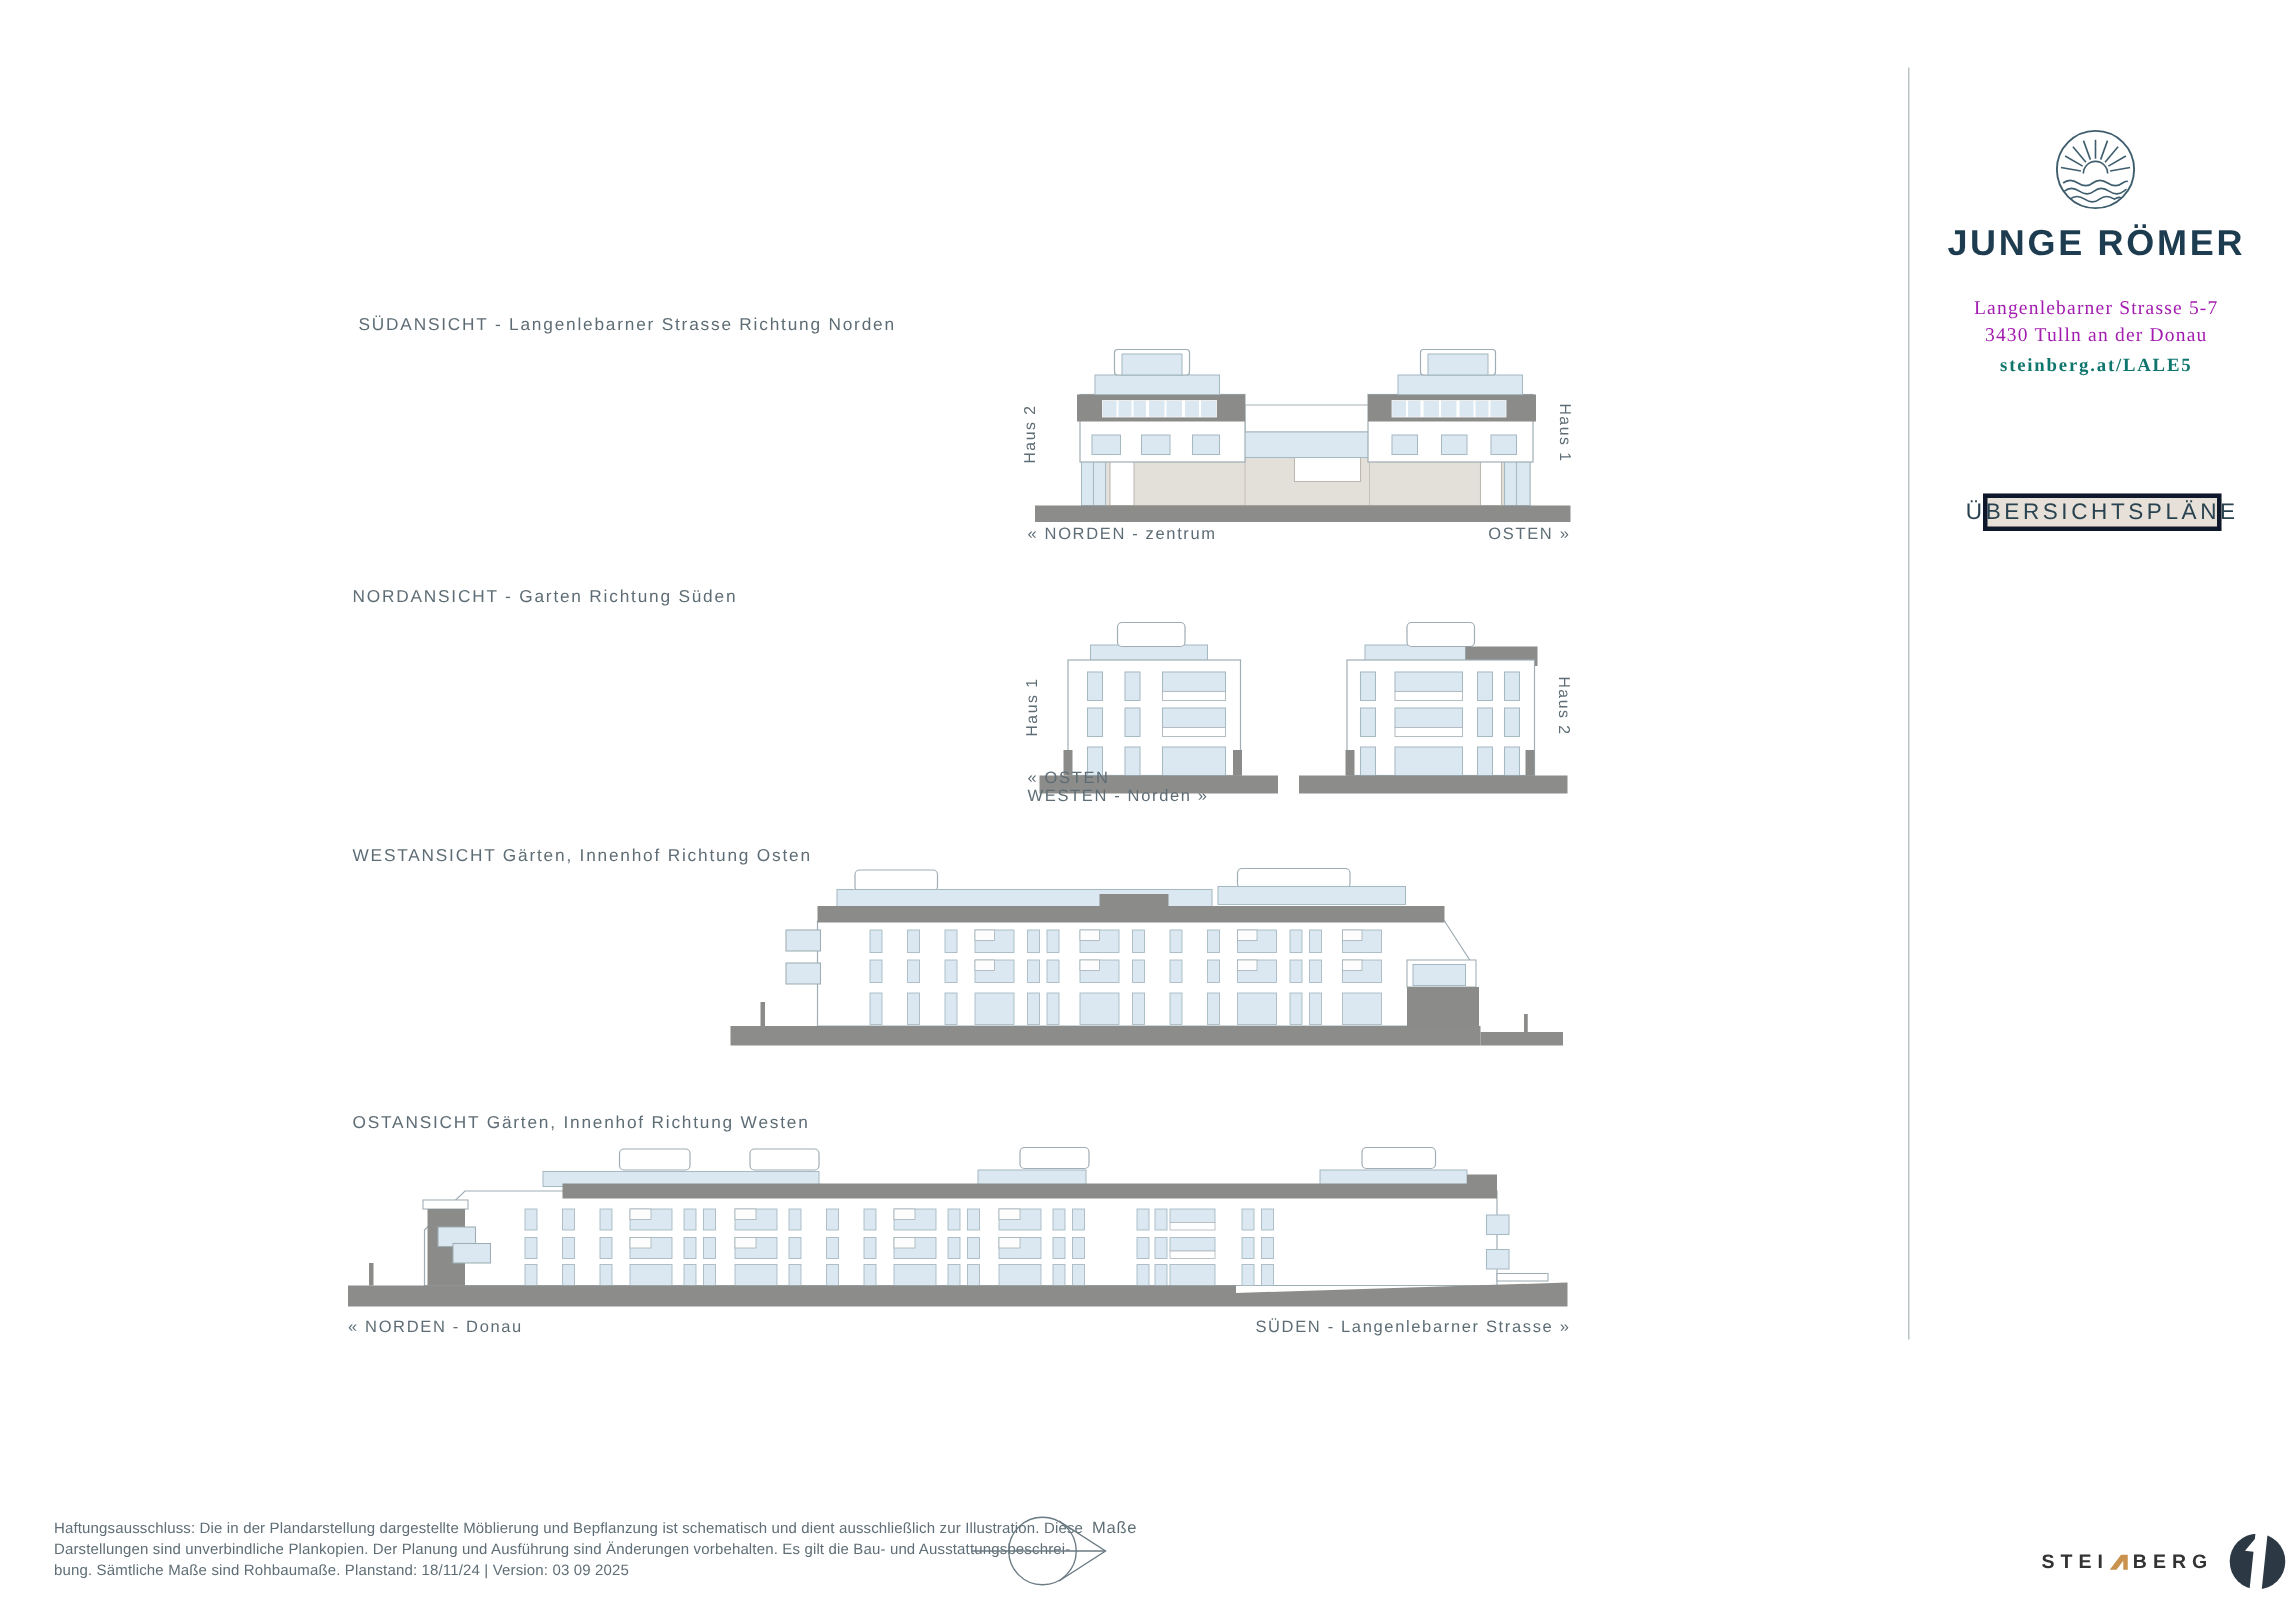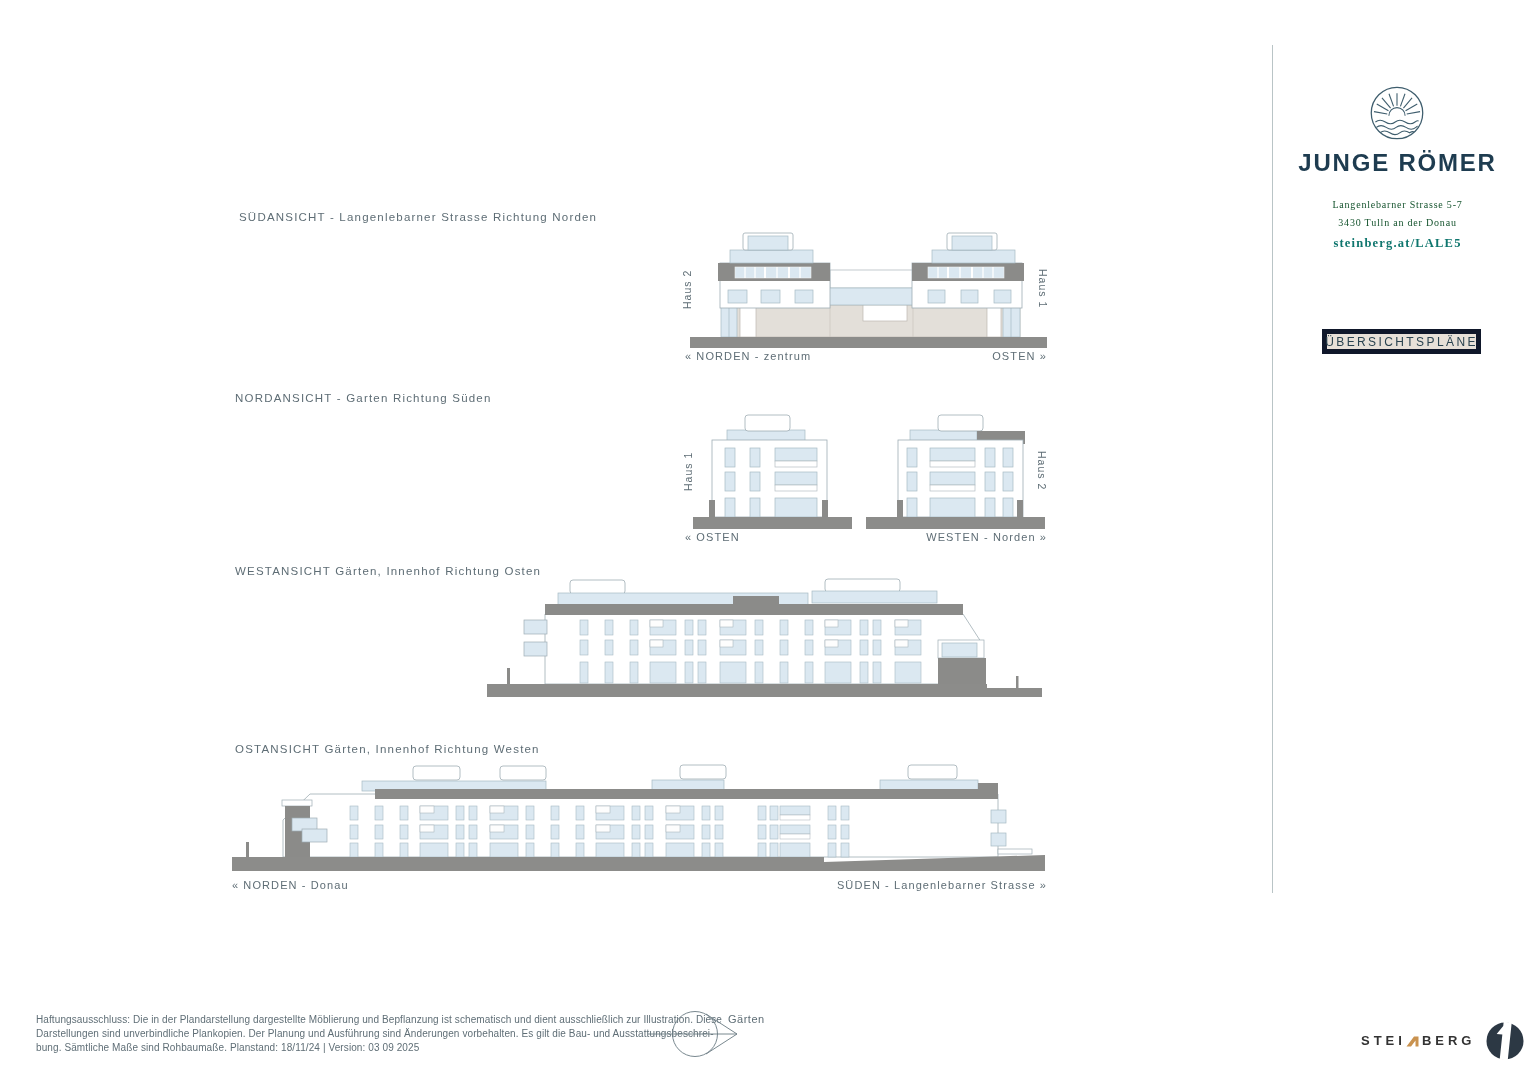--- a/index.html
+++ b/index.html
@@ -22,30 +22,30 @@
   }
   .haus-left{transform:rotate(180deg);}
   
   .divider{width:1px;background:#b9c4c6;}
   .wordmark{
     width:235px;text-align:center;font-size:24px;font-weight:700;
     letter-spacing:1.8px;color:#1e3c50;white-space:nowrap;
   }
   .address{
     width:235px;text-align:center;font-family:"Liberation Serif",serif;
-    font-size:10px;letter-spacing:0.8px;color:#14532d;line-height:17.5px;
+    font-size:13px;letter-spacing:0.8px;color:#a21caf;line-height:17.5px;
   }
   .site-link{
     width:235px;text-align:center;font-family:"Liberation Serif",serif;
     font-size:12.5px;font-weight:bold;letter-spacing:1.2px;color:#0f766e;
   }
   .overview-btn{
     width:159px;height:25px;display:flex;align-items:center;justify-content:center;
-    background:#e7e0d8;border:5px solid #0f172a;box-sizing:border-box;
-    font-size:12px;letter-spacing:2.4px;color:#29424f;cursor:pointer;white-space:nowrap;
+    background:#e7e0d8;border:3px solid #0f172a;box-sizing:border-box;
+    font-size:15px;letter-spacing:2.4px;color:#29424f;cursor:pointer;white-space:nowrap;
   }
   
   .disclaimer{font-size:10px;line-height:14px;letter-spacing:0.1px;color:#5f6e76;}
   .disclaimer div{white-space:nowrap;}
   .compass-label{font-size:11px;letter-spacing:0.5px;color:#5e6d75;}
   .steinberg{
     display:flex;align-items:center;font-size:13px;font-weight:600;
     letter-spacing:4px;color:#333333;white-space:nowrap;margin-left:16px;
   }
   svg{display:block;}
@@ -152,21 +152,21 @@
     <use href="#v2" x="300"></use>
       <use href="#v2" x="318"></use>
     <rect x="212" y="90" width="6" height="17" fill="#8b8b89"></rect>
     <rect x="332" y="90" width="6" height="17" fill="#8b8b89"></rect>
 
     <rect x="8" y="107" width="159" height="12" fill="#8c8c8a"></rect>
     <rect x="181" y="107" width="179" height="12" fill="#8c8c8a"></rect>
   </svg>
   <div class="abs haus-label haus-left" style="left:682px;top:434px;">Haus 1</div>
   <div class="abs haus-label" style="left:1032px;top:434px;">Haus 2</div>
-  <div class="abs dir-row" style="left:685px;top:531px;width:362px;">
+  <div class="abs dir-row" style="left:685px;top:513px;width:362px;flex-direction:column;">
     <span>« OSTEN</span>
     <span>WESTEN - Norden »</span>
   </div>
 
   <svg class="abs" style="left:480px;top:578px;" width="565" height="130" viewBox="0 0 565 130">
     <defs>
       <g id="e3n" fill="#dbe8f1" stroke="#a7bac4" stroke-width="0.6">
         <rect x="0" y="42" width="8" height="15"></rect>
         <rect x="0" y="62" width="8" height="15"></rect>
         <rect x="0" y="84" width="8" height="21"></rect>
@@ -321,21 +321,21 @@
     <div>bung. Sämtliche Maße sind Rohbaumaße. Planstand: 18/11/24  |  Version: 03 09 2025</div>
   </div>
 
   <svg class="abs" style="left:646px;top:1008px;" width="100" height="54" viewBox="0 0 100 54">
     <g fill="none" stroke="#6a7a82" stroke-width="0.9">
       <line x1="2" y1="26" x2="91" y2="26"></line>
       <circle cx="49" cy="26" r="22.5"></circle>
       <path d="M60,6 L91,26 L60,46"></path>
     </g>
   </svg>
-  <div class="abs compass-label" style="left:728px;top:1013px;">Gärten</div>
+  <div class="abs compass-label" style="left:728px;top:1013px;">Maße</div>
 
   <div class="abs steinberg" style="left:1345px;top:1033px;">
     <span>STEI</span>
     <svg width="13" height="13" viewBox="0 0 13 13" style="margin:0 3px 1px 0;">
       <path d="M0.5,12.5 L8,2.5 L12.5,2.5 L12.5,12.5 L9.5,12.5 L9.5,6.5 L5,12.5 Z" fill="#c9924f"></path>
     </svg>
     <span>BERG</span>
   </div>
   <svg class="abs" style="left:1486px;top:1022px;" width="38" height="38" viewBox="0 0 40 40">
     <circle cx="20" cy="20" r="19.5" fill="#2c3844"></circle>

